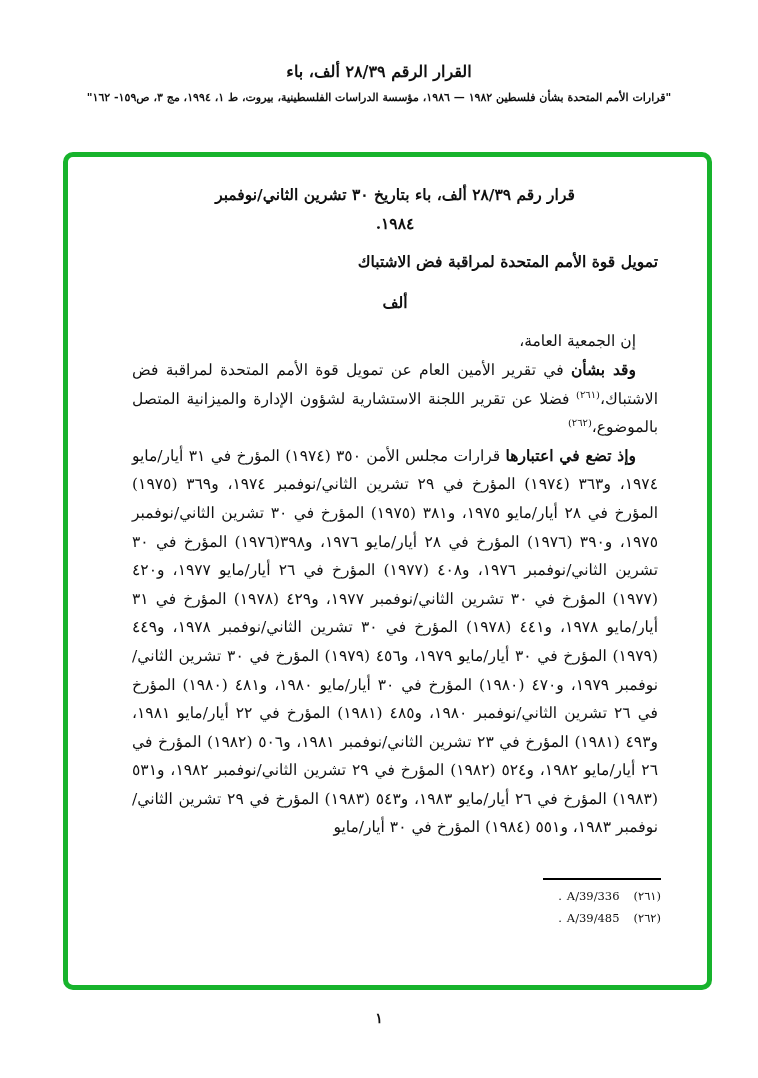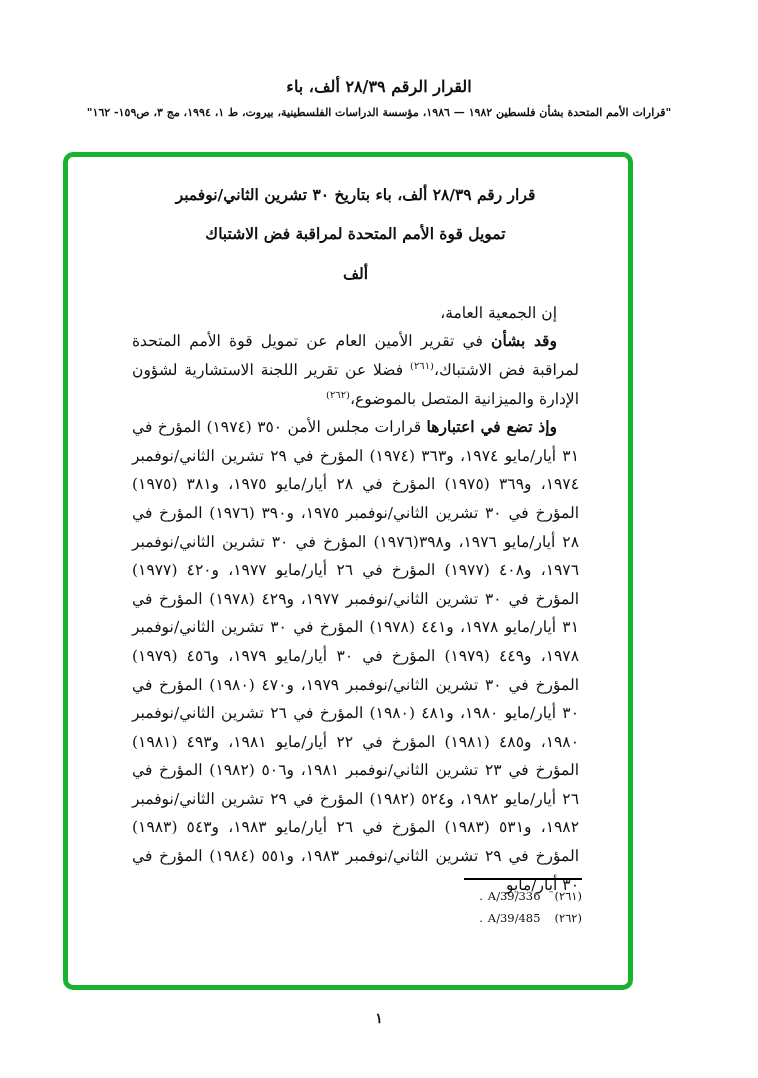--- a/index.html
+++ b/index.html
@@ -8,50 +8,50 @@
     position:relative;
     width:758px; height:1078px;
     margin:0 auto;
     background:#ffffff;
     font-family:"DejaVu Serif","Liberation Serif",serif;
     color:#101010;
     overflow:hidden;
   }
   
   .doc-header {
-    position:absolute; top:76px; left:0; right:0;
+    position:absolute; top:61px; left:0; right:0;
     direction:rtl; text-align:center;
   }
   .doc-title {
     font-size:16px; line-height:22px; font-weight:bold;
     letter-spacing:0.2px;
   }
   .doc-source {
     margin-top:7px;
     font-size:11px; line-height:15px; font-weight:bold;
   }
   
   .frame {
     position:absolute; left:63px; top:152px;
-    width:570px; height:838px;
+    width:649px; height:838px;
     border:5px solid #17b32c;
     border-radius:10px;
     background:#ffffff;
   }
   .content {
     position:absolute; inset:0;
     padding:24px 49px 0 64px;
     direction:rtl;
     text-align:justify;
     font-size:15.5px; line-height:28.6px;
   }
   .res-heading { font-weight:bold; text-align:center; }
   .res-heading .line { display:block; }
   .subject {
-    font-weight:bold; text-align:center;
+    font-weight:bold; 
     margin-top:10px;
   }
   .section-label {
     font-weight:bold; text-align:center;
     margin-top:12px;
   }
   .opening {
     font-weight:normal; text-align:right;
     text-indent:22px; margin-top:10px;
   }
@@ -93,20 +93,21 @@
   <div class="doc-header">
     <div class="doc-title">القرار الرقم ٢٨/٣٩ ألف، باء</div>
     <div class="doc-source">"قرارات الأمم المتحدة بشأن فلسطين ١٩٨٢ — ١٩٨٦، مؤسسة الدراسات الفلسطينية، بيروت، ط ١، ١٩٩٤، مج ٣، ص١٥٩- ١٦٢"</div>
   </div>
 
   <div class="frame">
     <div class="content">
 
       <div class="res-heading">
         <span class="line">قرار رقم ٢٨/٣٩ ألف، باء بتاريخ ٣٠ تشرين الثاني/نوفمبر</span>
+        <span class="line">١٩٨٤.</span>
       </div>
 
       <div class="subject">تمويل قوة الأمم المتحدة لمراقبة فض الاشتباك</div>
 
       <div class="section-label">ألف</div>
 
       <div class="opening">إن الجمعية العامة،</div>
 
       <p class="para">
         <span class="lead">وقد بشأن</span><span> في تقرير الأمين العام عن تمويل قوة الأمم المتحدة لمراقبة فض الاشتباك،</span><span class="fn-ref">(٢٦١)</span><span> فضلا عن تقرير اللجنة الاستشارية لشؤون الإدارة والميزانية المتصل بالموضوع،</span><span class="fn-ref">(٢٦٢)</span>

